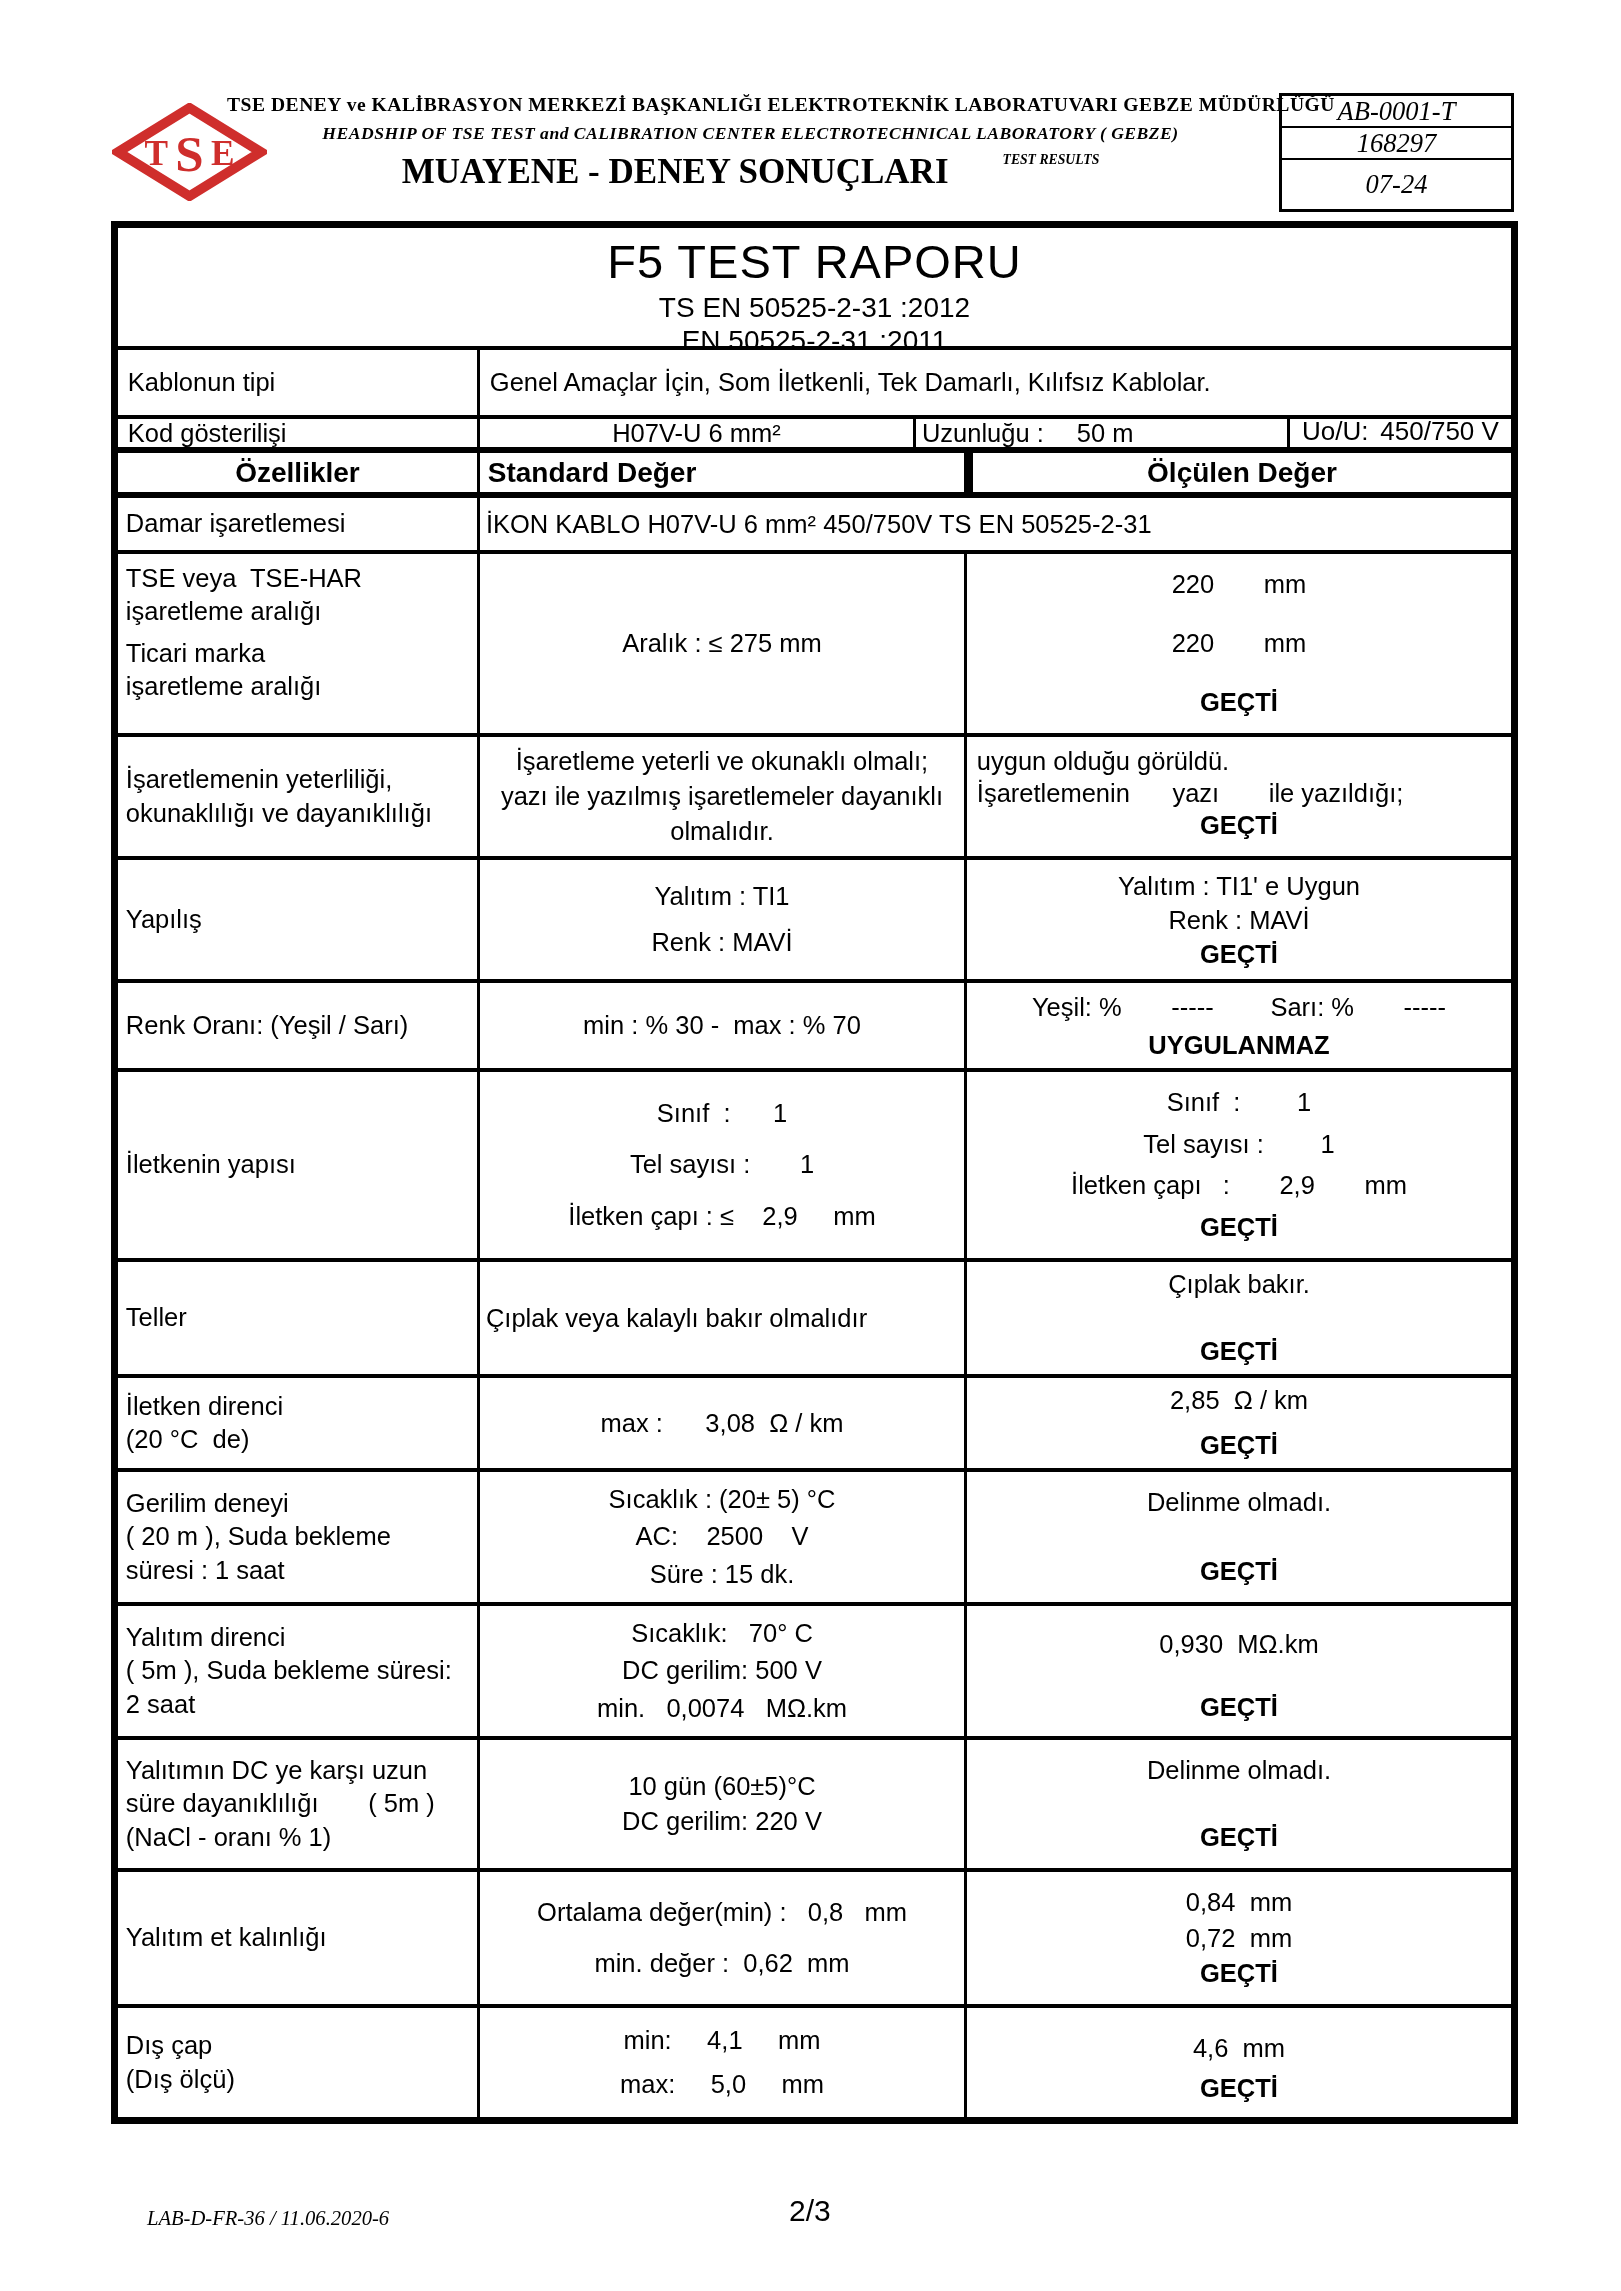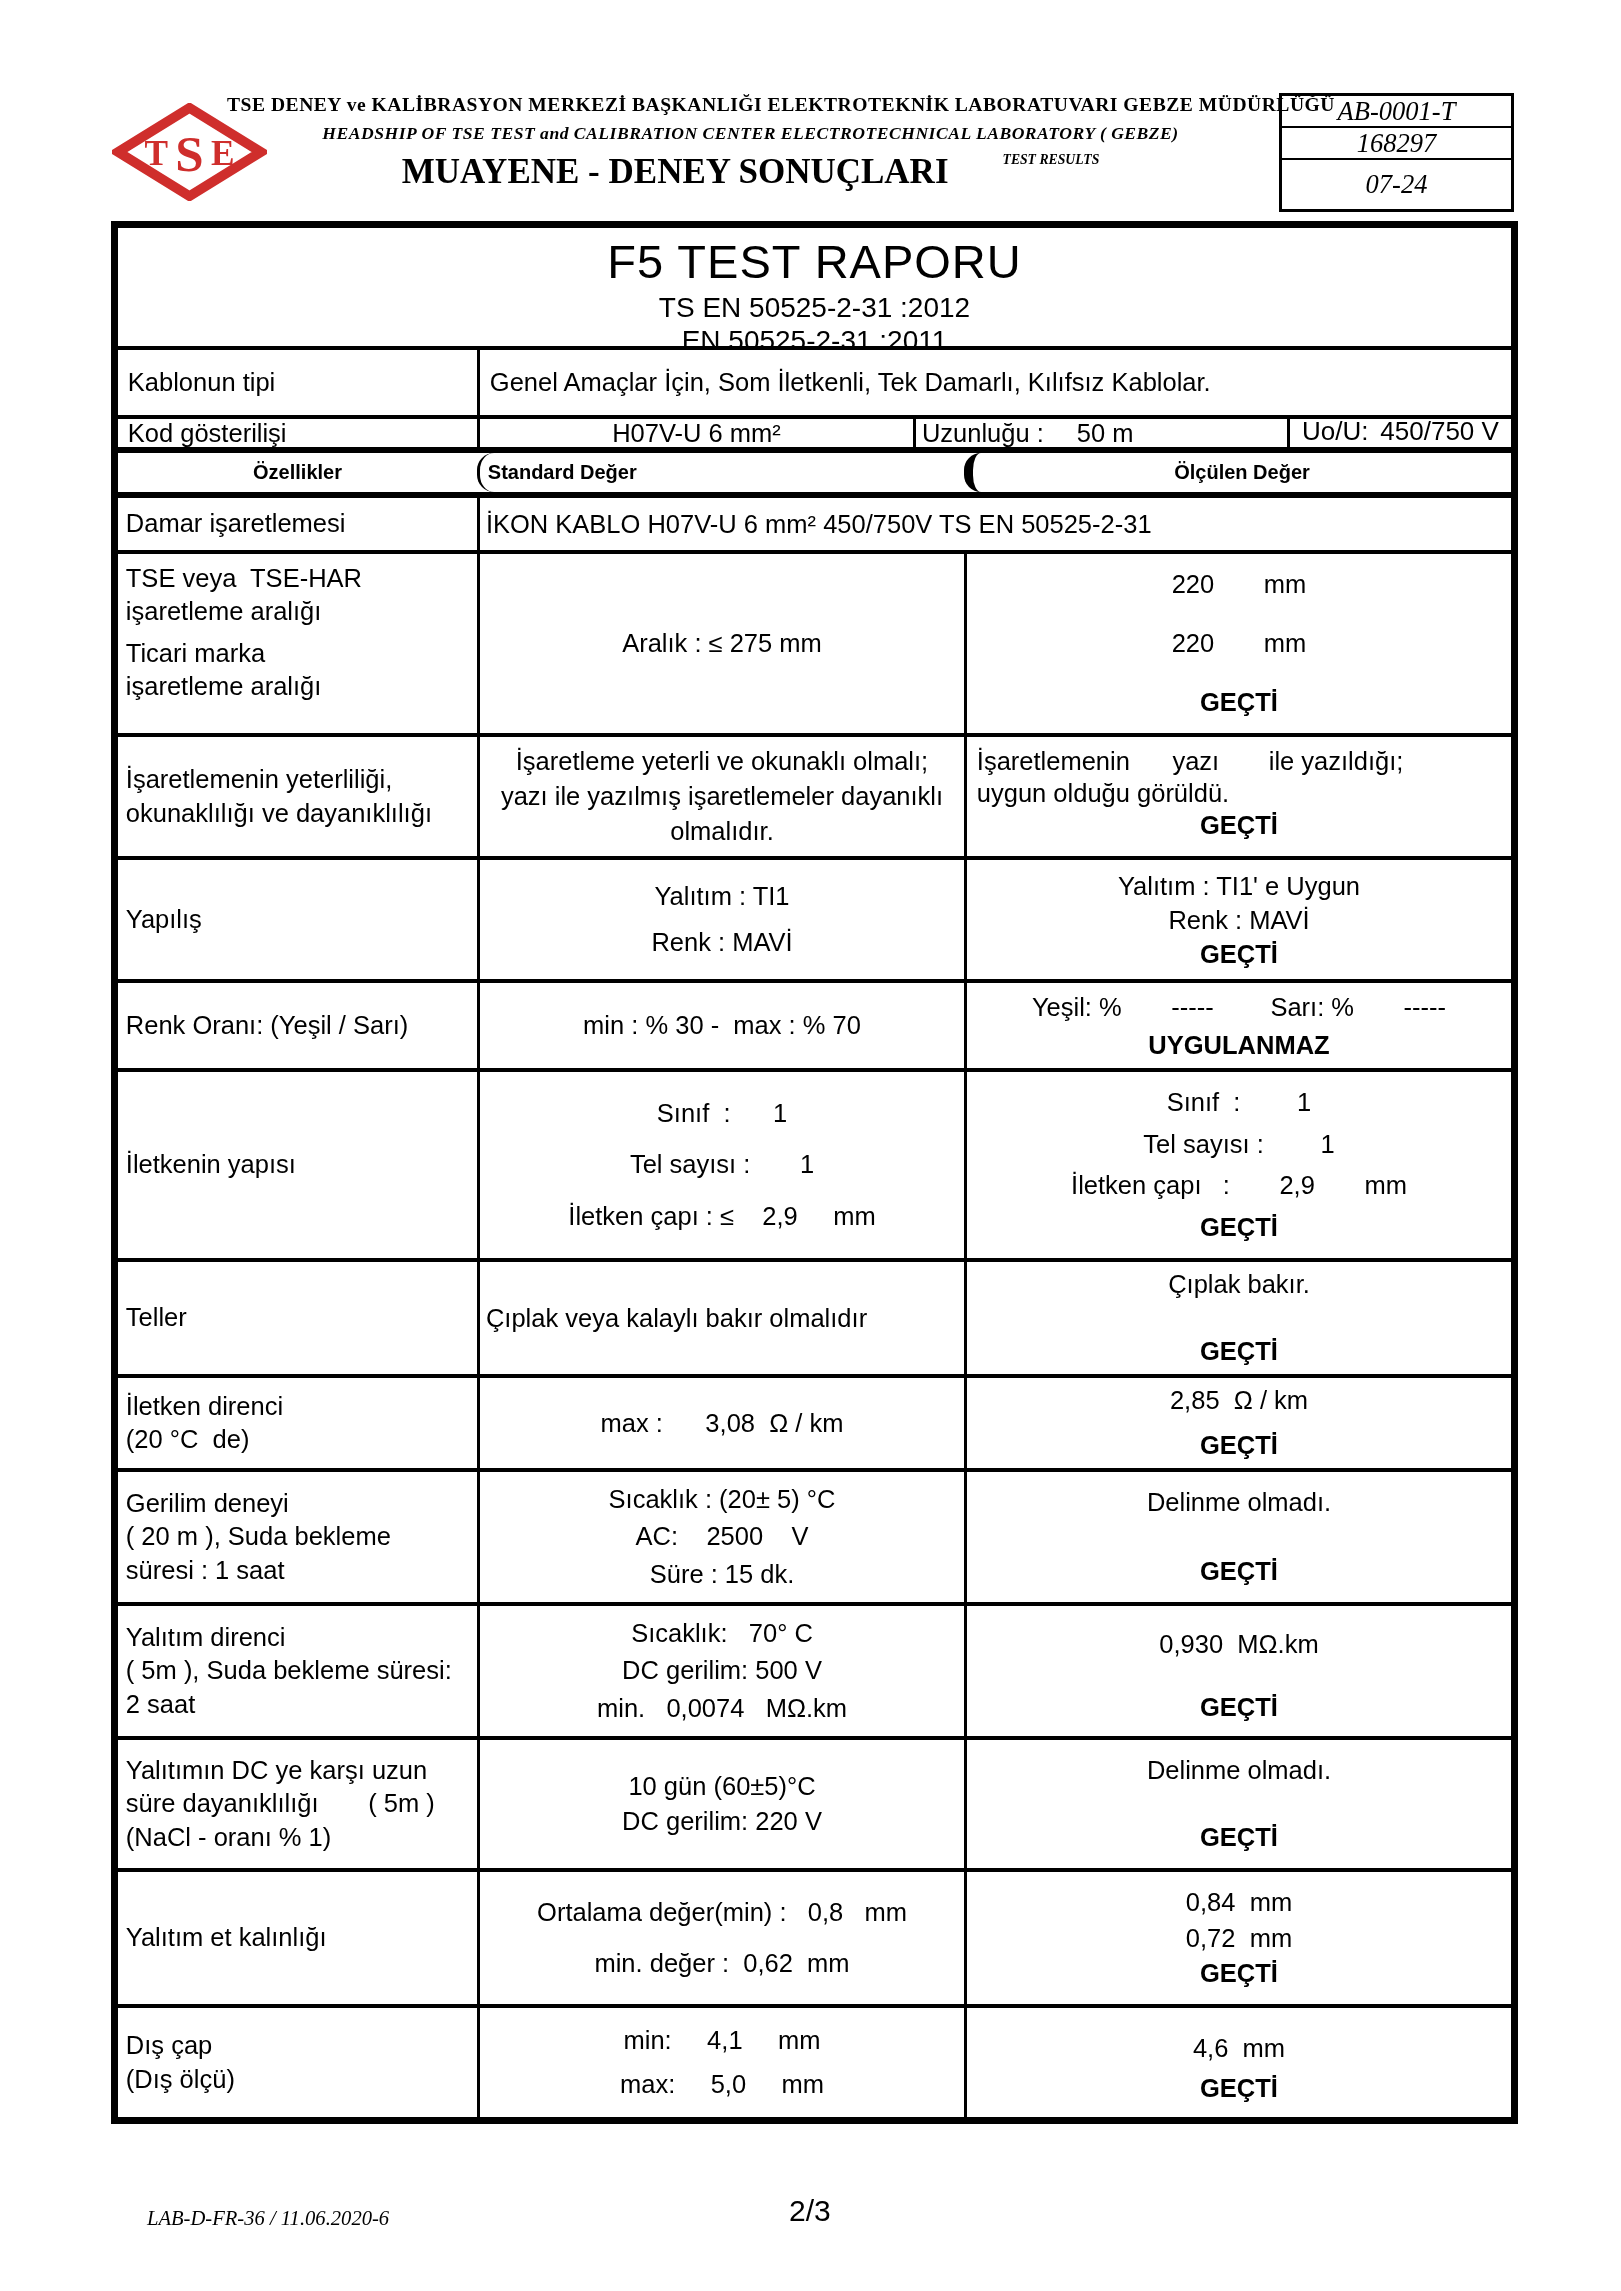--- a/index.html
+++ b/index.html
@@ -55,21 +55,21 @@
   .doc-std.second { margin-top:1px; }
 
   
   .info-label { justify-content:center; padding-left:9.8px; font-size:25.5px; }
   .info-value { justify-content:center; padding-left:9.8px; font-size:25.5px; }
   .info-center { justify-content:center; align-items:center; text-align:center; font-size:25.5px; }
   .len-cell { flex:0 0 374px; flex-direction:row; align-items:center; padding-left:5.9px; font-size:25.5px; gap:33px; }
   .uo-cell  { flex-direction:row; align-items:flex-end; justify-content:center; font-size:26px; gap:11.8px; }
 
   
-  .h-cell { justify-content:center; align-items:center; font-weight:bold; font-size:20px;border-radius:17px; }
+  .h-cell { justify-content:center; align-items:center; font-weight:bold; font-size:28px; }
   .h-cell.left { align-items:flex-start; padding-left:7.8px; }
 
   
   .c-label { justify-content:center; align-items:flex-start; text-align:left; padding:5.9px 3.9px 5.9px 7.8px; font-size:25.5px; line-height:1.3;border-radius:11px; }
   .c-label.top { justify-content:flex-start; padding-top:7.8px; }
   .c-std  { justify-content:space-evenly; align-items:center; text-align:center; padding:3.9px 5.9px; font-size:25.5px; }
   .c-std.left { align-items:flex-start; text-align:left; padding-left:5.9px; }
   .c-meas { justify-content:space-between; align-items:center; text-align:center; padding:15.7px 9.8px; font-size:25.5px; }
   .ln-left { align-self:stretch; text-align:left; }
   .bold { font-weight:bold; }
@@ -171,22 +171,22 @@
     <div class="cell col-label c-label">
       <div class="pre">İşaretlemenin yeterliliği,</div>
       <div class="pre">okunaklılığı ve dayanıklılığı</div>
     </div>
     <div class="cell col-std b-left c-std">
       <div class="pre">İşaretleme yeterli ve okunaklı olmalı;</div>
       <div class="pre">yazı ile yazılmış işaretlemeler dayanıklı</div>
       <div class="pre">olmalıdır.</div>
     </div>
     <div class="cell col-meas b-left c-meas" style="padding-top:9.8px">
+      <div class="pre ln-left">uygun olduğu görüldü.</div>
       <div class="pre ln-left">İşaretlemenin      yazı       ile yazıldığı;</div>
-      <div class="pre ln-left">uygun olduğu görüldü.</div>
       <div class="pre bold">GEÇTİ</div>
     </div>
   </div>
 
   <div class="t-row" style="height:123px">
     <div class="cell col-label c-label">
       <div class="pre">Yapılış</div>
     </div>
     <div class="cell col-std b-left c-std">
       <div class="pre">Yalıtım : TI1</div>

